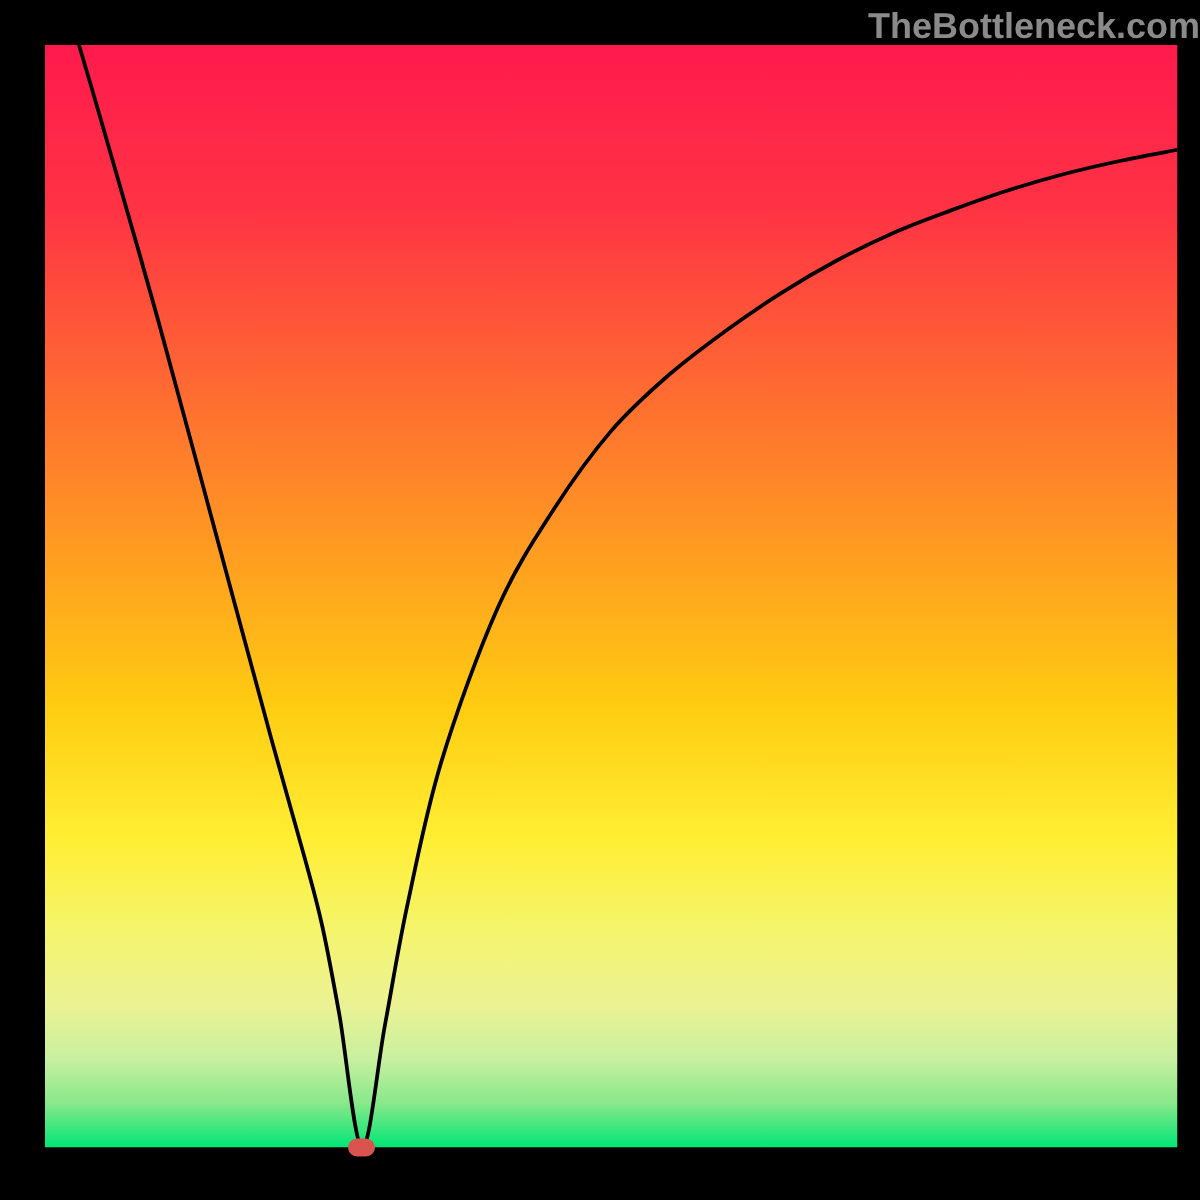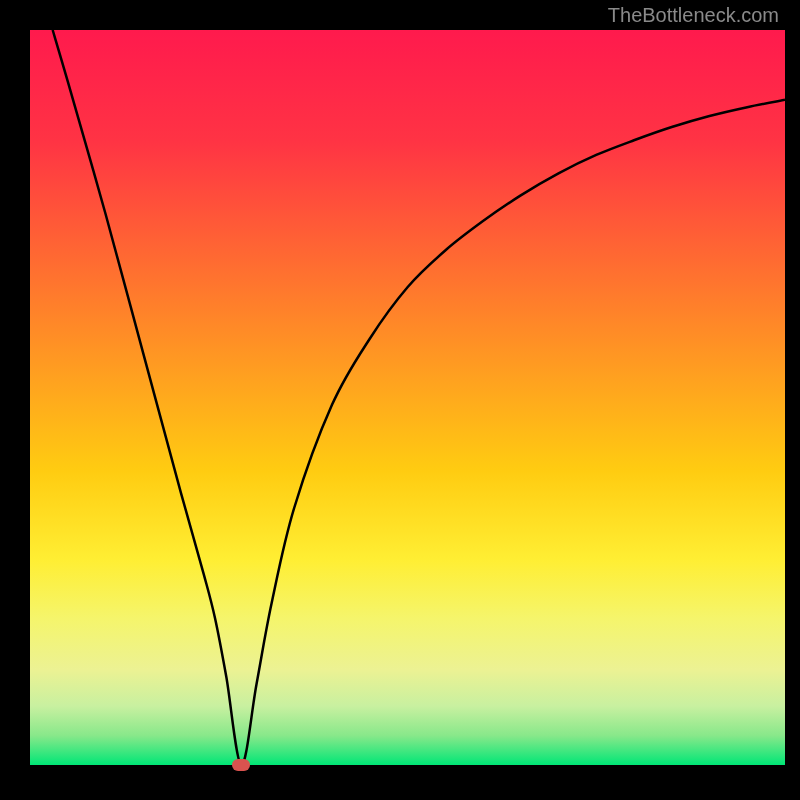--- a/index.html
+++ b/index.html
@@ -10,24 +10,24 @@
     body {
       width: 800px;
       height: 800px;
       background: #000;
       position: relative;
       overflow: hidden;
     }
     .watermark {
       position: absolute;
       top: 4px;
-      right: 21px;
+      right: 0;
       font-family: Arial, sans-serif;
-      font-size: 20px;
-      font-weight: normal;
+      font-size: 24px;
+      font-weight: bold;
       color: #8a8a8a;
       z-index: 10;
     }
     .chart-area {
       position: absolute;
       left: 30px;
       top: 30px;
       width: 755px;
       height: 735px;
     }

